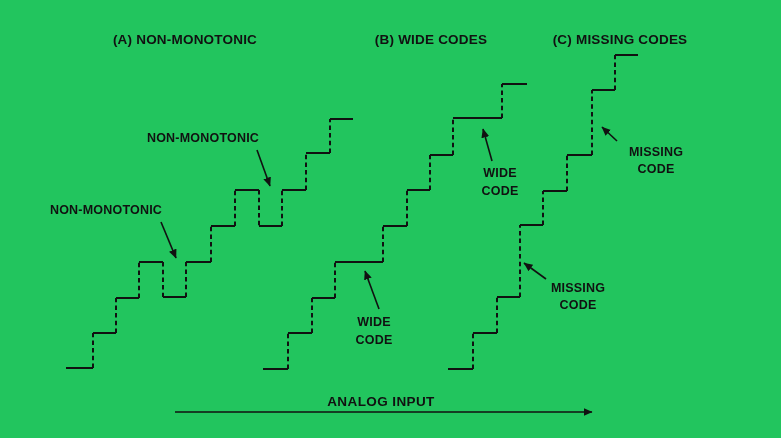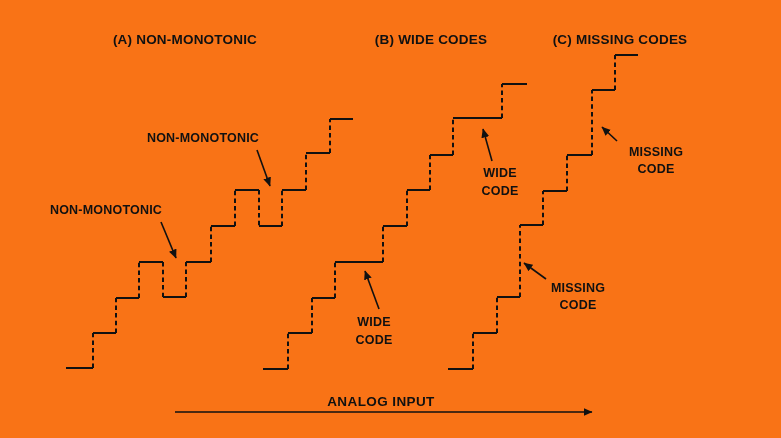--- a/index.html
+++ b/index.html
@@ -4,21 +4,21 @@
 <style>
   html, body {
     margin: 0;
     padding: 0;
     background: #ffffff;
   }
   .stage {
     position: relative;
     width: 781px;
     height: 438px;
-    background: #f97316;
+    background: #22c55e;
     overflow: hidden;
     font-family: "Liberation Sans", sans-serif;
   }
   svg { display: block; }
   .panel-title {
     font-family: "Liberation Sans", sans-serif;
     font-weight: bold;
     font-size: 13.5px;
     letter-spacing: 0.2px;
     fill: #111111;

